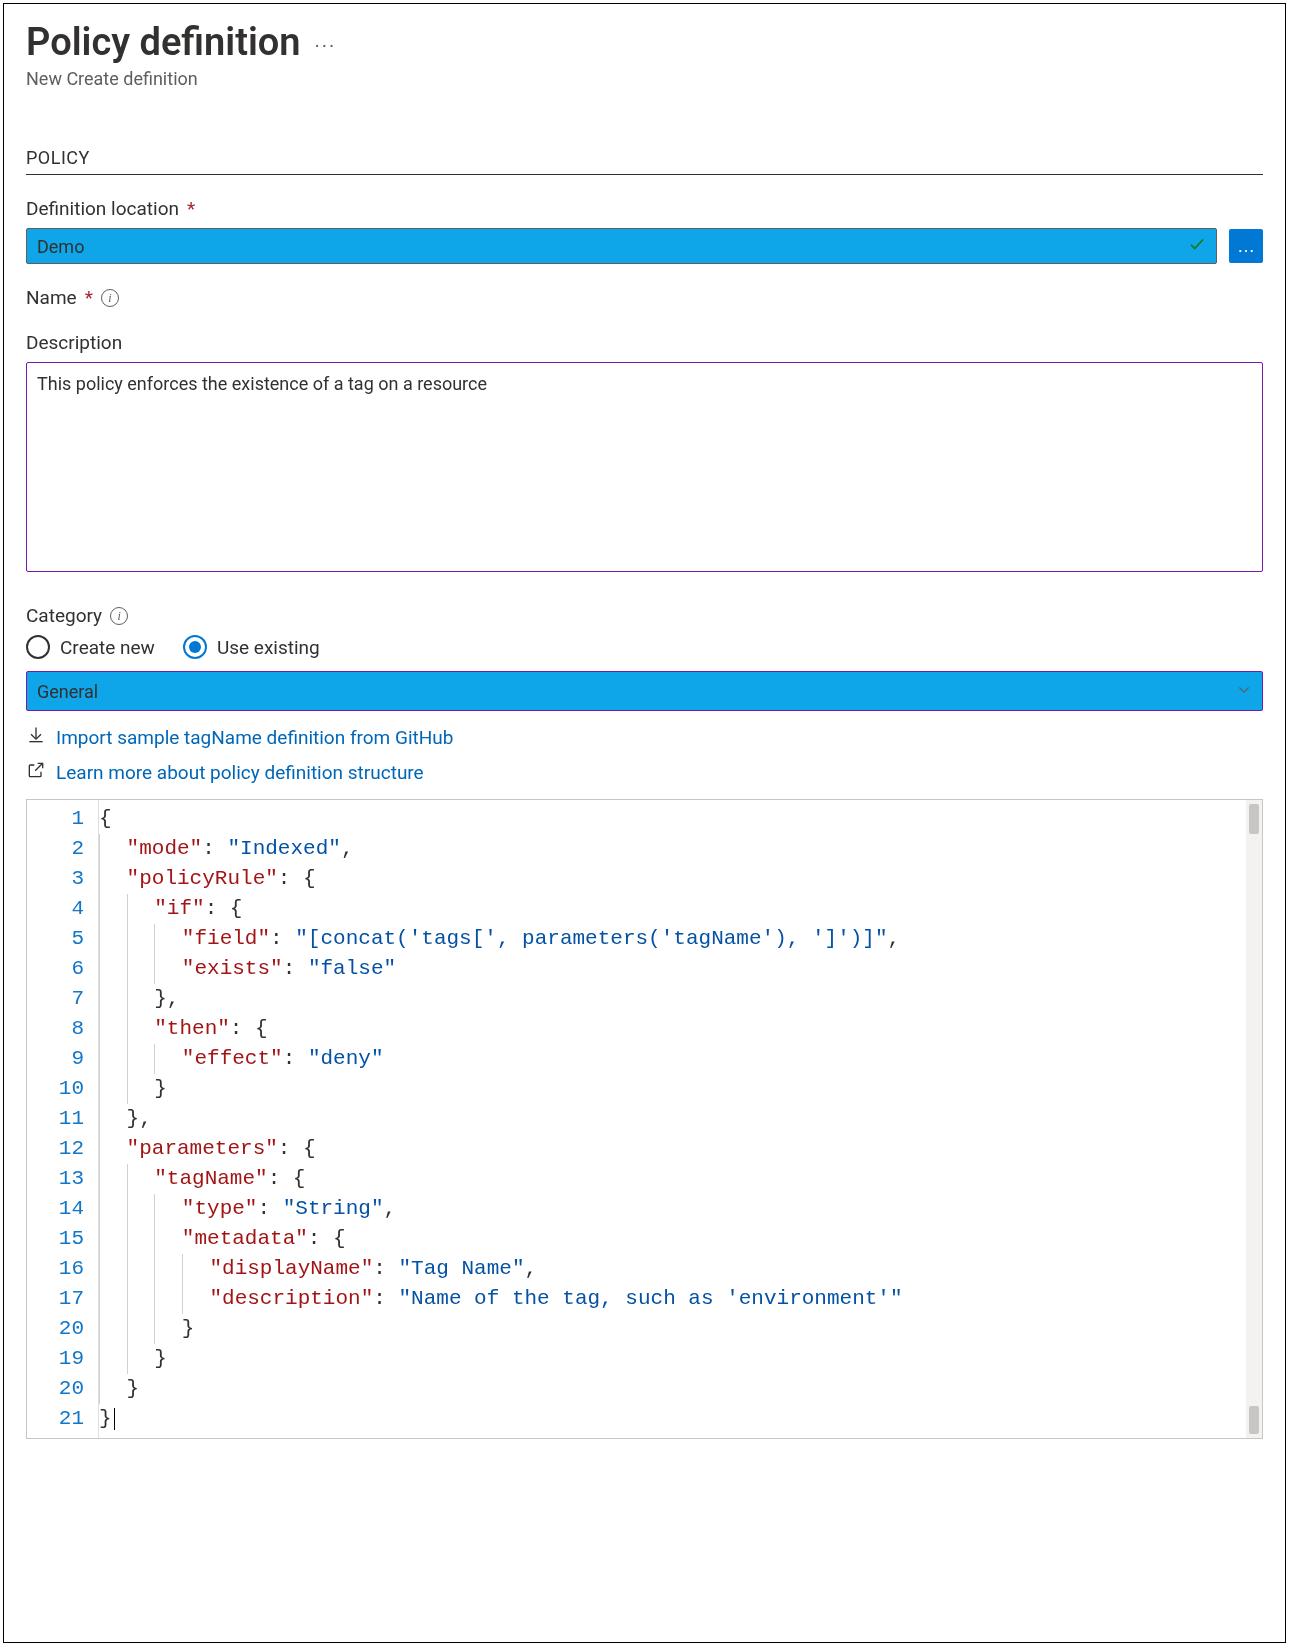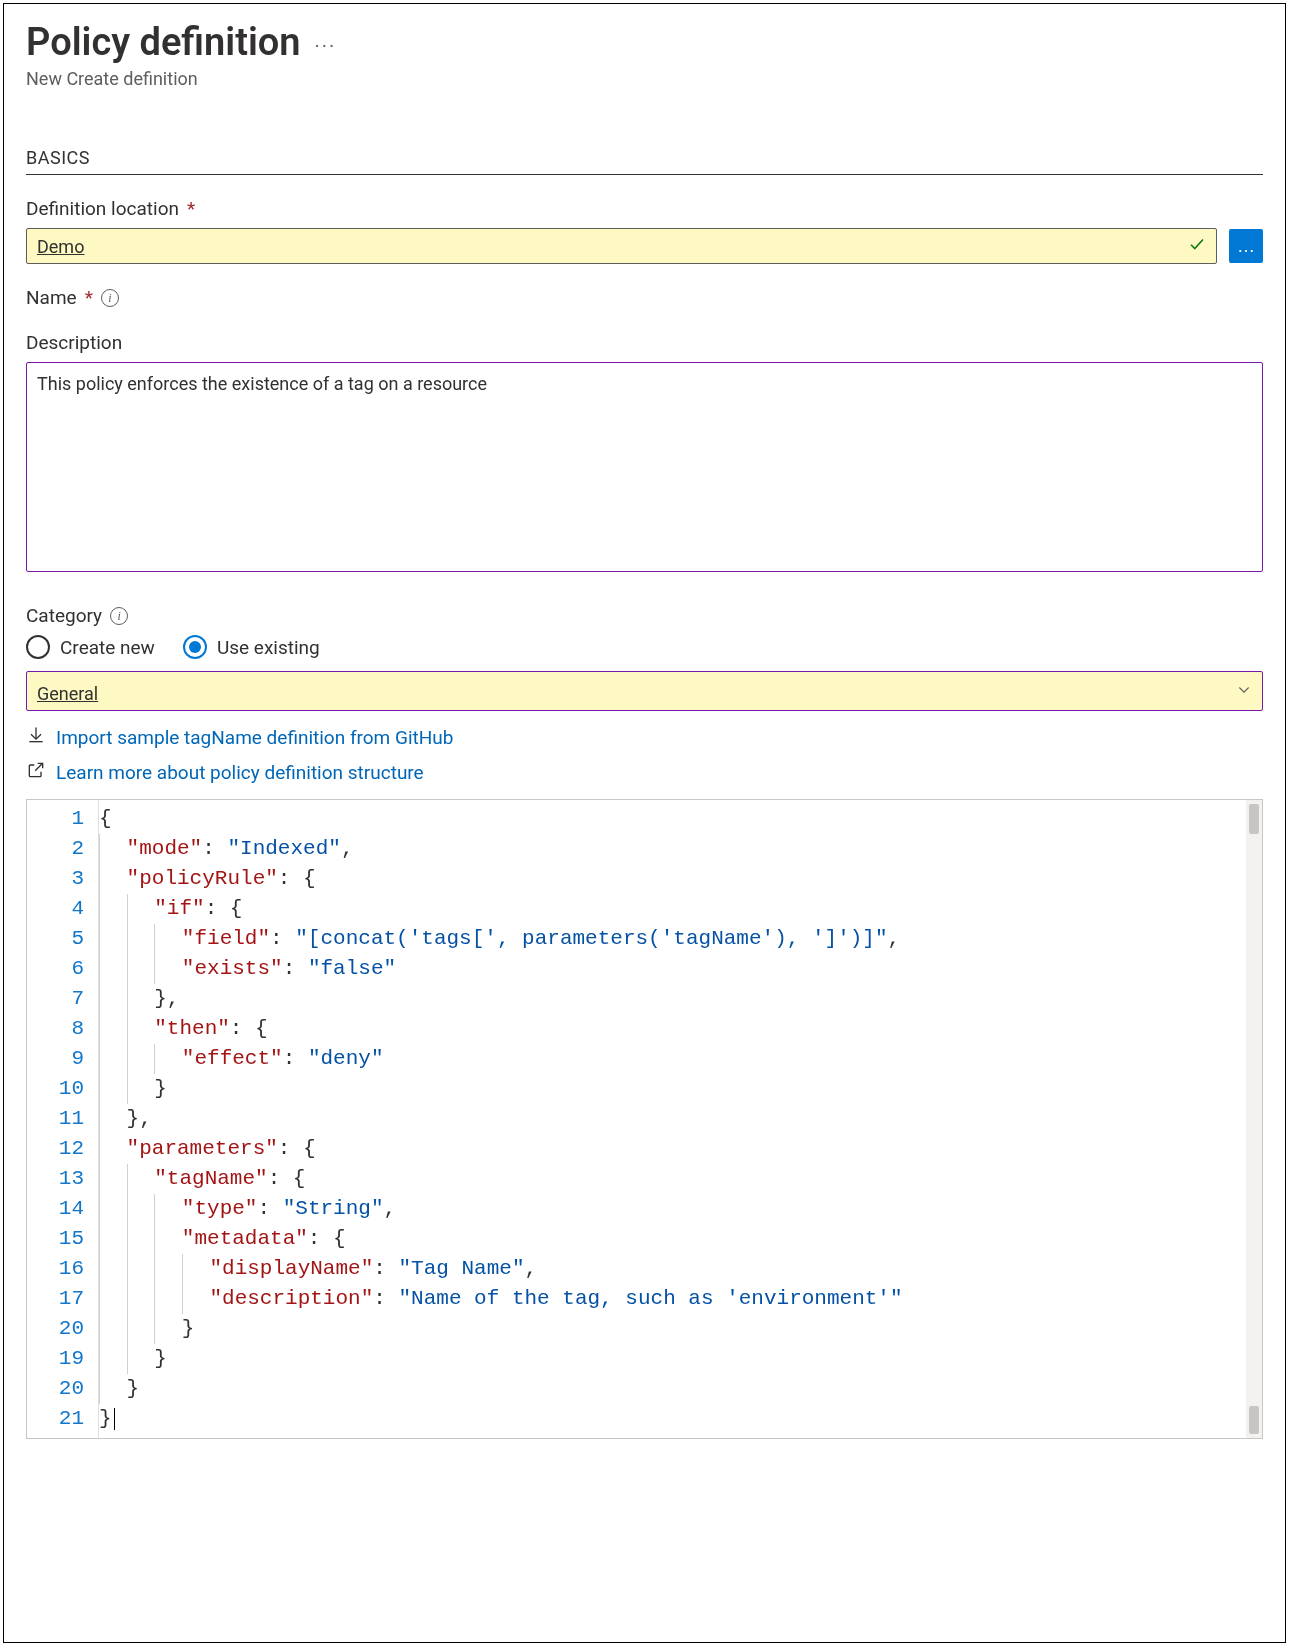--- a/index.html
+++ b/index.html
@@ -69,26 +69,25 @@
     line-height: 1;
   }
   .row { display:flex; gap: 12px; align-items:center; margin-top: 8px; }
   .input-like {
     flex: 1;
     border: 1px solid #605e5c;
     border-radius: 2px;
     padding: 6px 10px;
     font-size: 18px;
     color: #323130;
-    background: #fef9c3;
+    background: #0ea5e9;
     position: relative;
     height: 36px;
     display:flex;
-    align-items:flex-end;
-    text-decoration:underline;
+    align-items:center;
   }
   .input-like.purple { border: 1.5px solid #7719aa; }
   .input-like .rt-icon {
     position:absolute;
     right: 10px;
     top: 50%;
     transform: translateY(-50%);
   }
   .check-green svg { width:18px; height:18px; }
   .chev svg { width:16px; height:16px; }
@@ -178,21 +177,21 @@
 
 <div class="frame">
 
   <div class="header-row">
     <h1 class="title">Policy definition</h1>
     <span class="title-ellipsis">···</span>
   </div>
   <div class="subtitle">New Create definition</div>
 
   
-  <div class="section-heading">BASICS</div>
+  <div class="section-heading">POLICY</div>
 
   
   <div class="field-label">
     <span>Definition location</span>
     <span class="req">*</span>
   </div>
   <div class="row">
     <div class="input-like">
       <span>Demo</span>
       <span class="rt-icon check-green">

